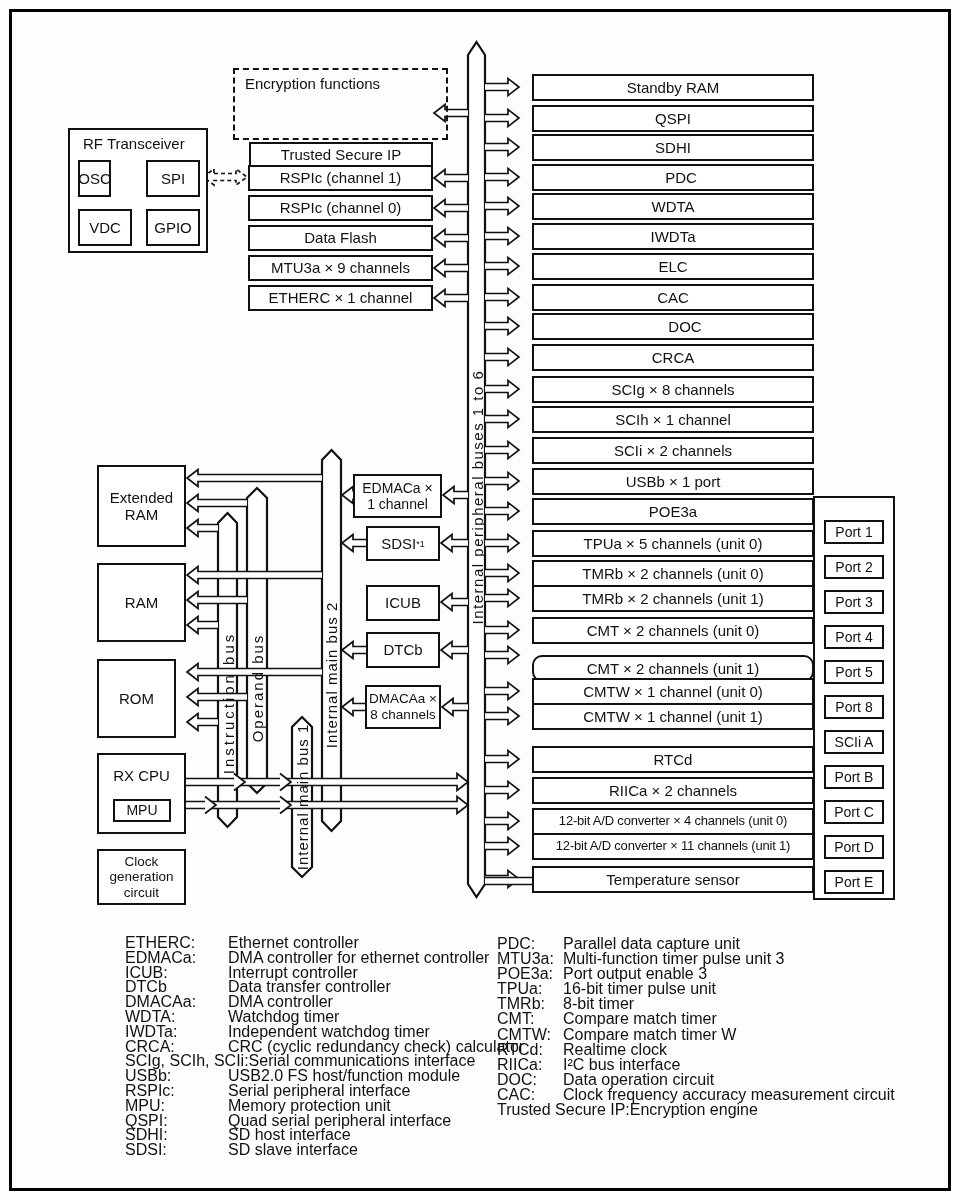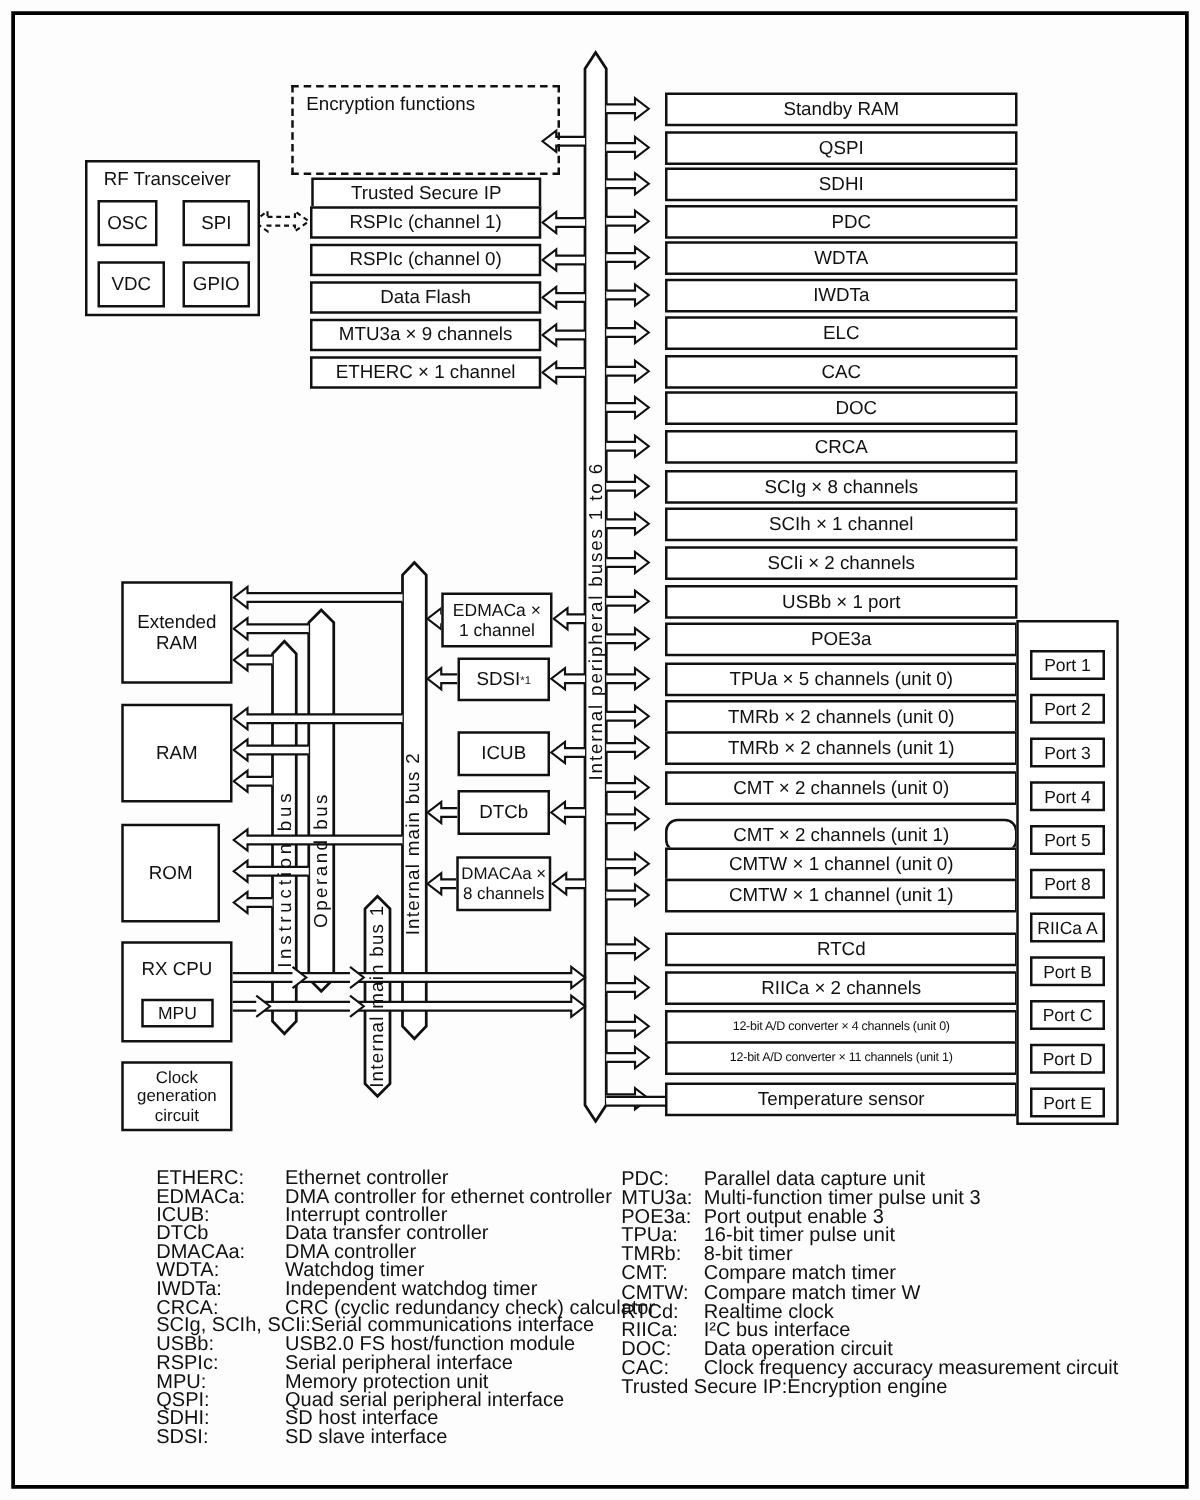--- a/index.html
+++ b/index.html
@@ -11,21 +11,21 @@
   .ar{fill:#fff;stroke:#111;stroke-width:1.7;}
   .ch{fill:#fff;stroke:#111;stroke-width:1.7;}
   .dash{fill:#fff;stroke:#111;stroke-width:1.7;stroke-dasharray:4 3;}
   .box{position:absolute;background:#fff;border:2px solid #111;box-sizing:border-box;
        display:flex;align-items:center;justify-content:center;text-align:center;
        font-size:15px;line-height:1.15;z-index:2;}
   .dashed{border:2px dashed #111;background:transparent;}
   .pre{white-space:pre-line;}
   .rbox{left:520px;width:282px;height:27px;margin-left:12px;}
   .port{left:824px;width:60px;height:24px;font-size:14px;}
-  .small{font-size:10px;letter-spacing:-0.2px;text-align:right;}
+  .small{font-size:13px;letter-spacing:-0.2px;text-align:right;}
   .vlabel{position:absolute;white-space:nowrap;z-index:3;font-size:15px;letter-spacing:2px;
           transform:translate(-50%,-50%) rotate(-90deg);}
   .title{position:absolute;z-index:3;font-size:15px;}
   .legend{position:absolute;z-index:2;font-size:16px;}
   .lrow{display:flex;}
   .leg-l .lrow{line-height:14.8px;}
   .leg-r .lrow{line-height:15.1px;}
   .leg-l .abbr{min-width:103px;}
   .leg-r .abbr{min-width:66px;}
   sup{font-size:9px;vertical-align:super;line-height:0;}
@@ -102,21 +102,21 @@
       <path d="M 485 877.5 L 807 877.5 L 807 872.5 L 818 881 L 807 889.5 L 807 884.5 L 485 884.5" class="ar"></path>
       <path d="M 214 173.5 L 236 173.5 L 236 169 L 247 177 L 236 185 L 236 180.5 L 214 180.5 L 214 185 L 203 177 L 214 169 Z" class="dash"></path>
     </svg>
 
   <div class="box dashed" style="left:233px;top:68px;width:215px;height:72px;"></div>
   <div class="title" style="left:245px;top:75px;">Encryption functions</div>
   <div class="box" style="left:249px;top:100px;width:184px;height:26px;margin-top:42px;">Trusted Secure IP</div>
 
   <div class="box" style="left:68px;top:128px;width:140px;height:125px;"></div>
   <div class="title" style="left:83px;top:135px;">RF Transceiver</div>
-  <div class="box" style="left:78px;top:160px;width:48px;height:37px;">OSC</div>
+  <div class="box" style="left:78px;top:160px;width:33px;height:37px;">OSC</div>
   <div class="box" style="left:146px;top:160px;width:54px;height:37px;">SPI</div>
   <div class="box" style="left:78px;top:209px;width:54px;height:37px;">VDC</div>
   <div class="box" style="left:146px;top:209px;width:54px;height:37px;">GPIO</div>
 
   <div class="box" style="left:248px;top:165px;width:185px;height:26px;">RSPIc (channel 1)</div>
   <div class="box" style="left:248px;top:195px;width:185px;height:26px;">RSPIc (channel 0)</div>
   <div class="box" style="left:248px;top:225px;width:185px;height:26px;">Data Flash</div>
   <div class="box" style="left:248px;top:255px;width:185px;height:26px;">MTU3a × 9 channels</div>
   <div class="box" style="left:248px;top:285px;width:185px;height:26px;">ETHERC × 1 channel</div>
 
@@ -175,21 +175,21 @@
   <div class="box rbox small" style="top:833px;">12-bit A/D converter × 11 channels (unit 1)</div>
   <div class="box rbox" style="top:866px;">Temperature sensor</div>
 
   <div class="box" style="left:813px;top:496px;width:82px;height:404px;"></div>
   <div class="box port" style="top:520px;">Port 1</div>
   <div class="box port" style="top:555px;">Port 2</div>
   <div class="box port" style="top:590px;">Port 3</div>
   <div class="box port" style="top:625px;">Port 4</div>
   <div class="box port" style="top:660px;">Port 5</div>
   <div class="box port" style="top:695px;">Port 8</div>
-  <div class="box port" style="top:730px;">RIICa A</div>
+  <div class="box port" style="top:730px;">SCIi A</div>
   <div class="box port" style="top:765px;">Port B</div>
   <div class="box port" style="top:800px;">Port C</div>
   <div class="box port" style="top:835px;">Port D</div>
   <div class="box port" style="top:870px;">Port E</div>
 
   <div class="legend leg-l" style="left:125px;top:936px;">
     <div class="lrow">
         <span class="abbr">ETHERC:</span>
         <span>Ethernet controller</span>
       </div>

